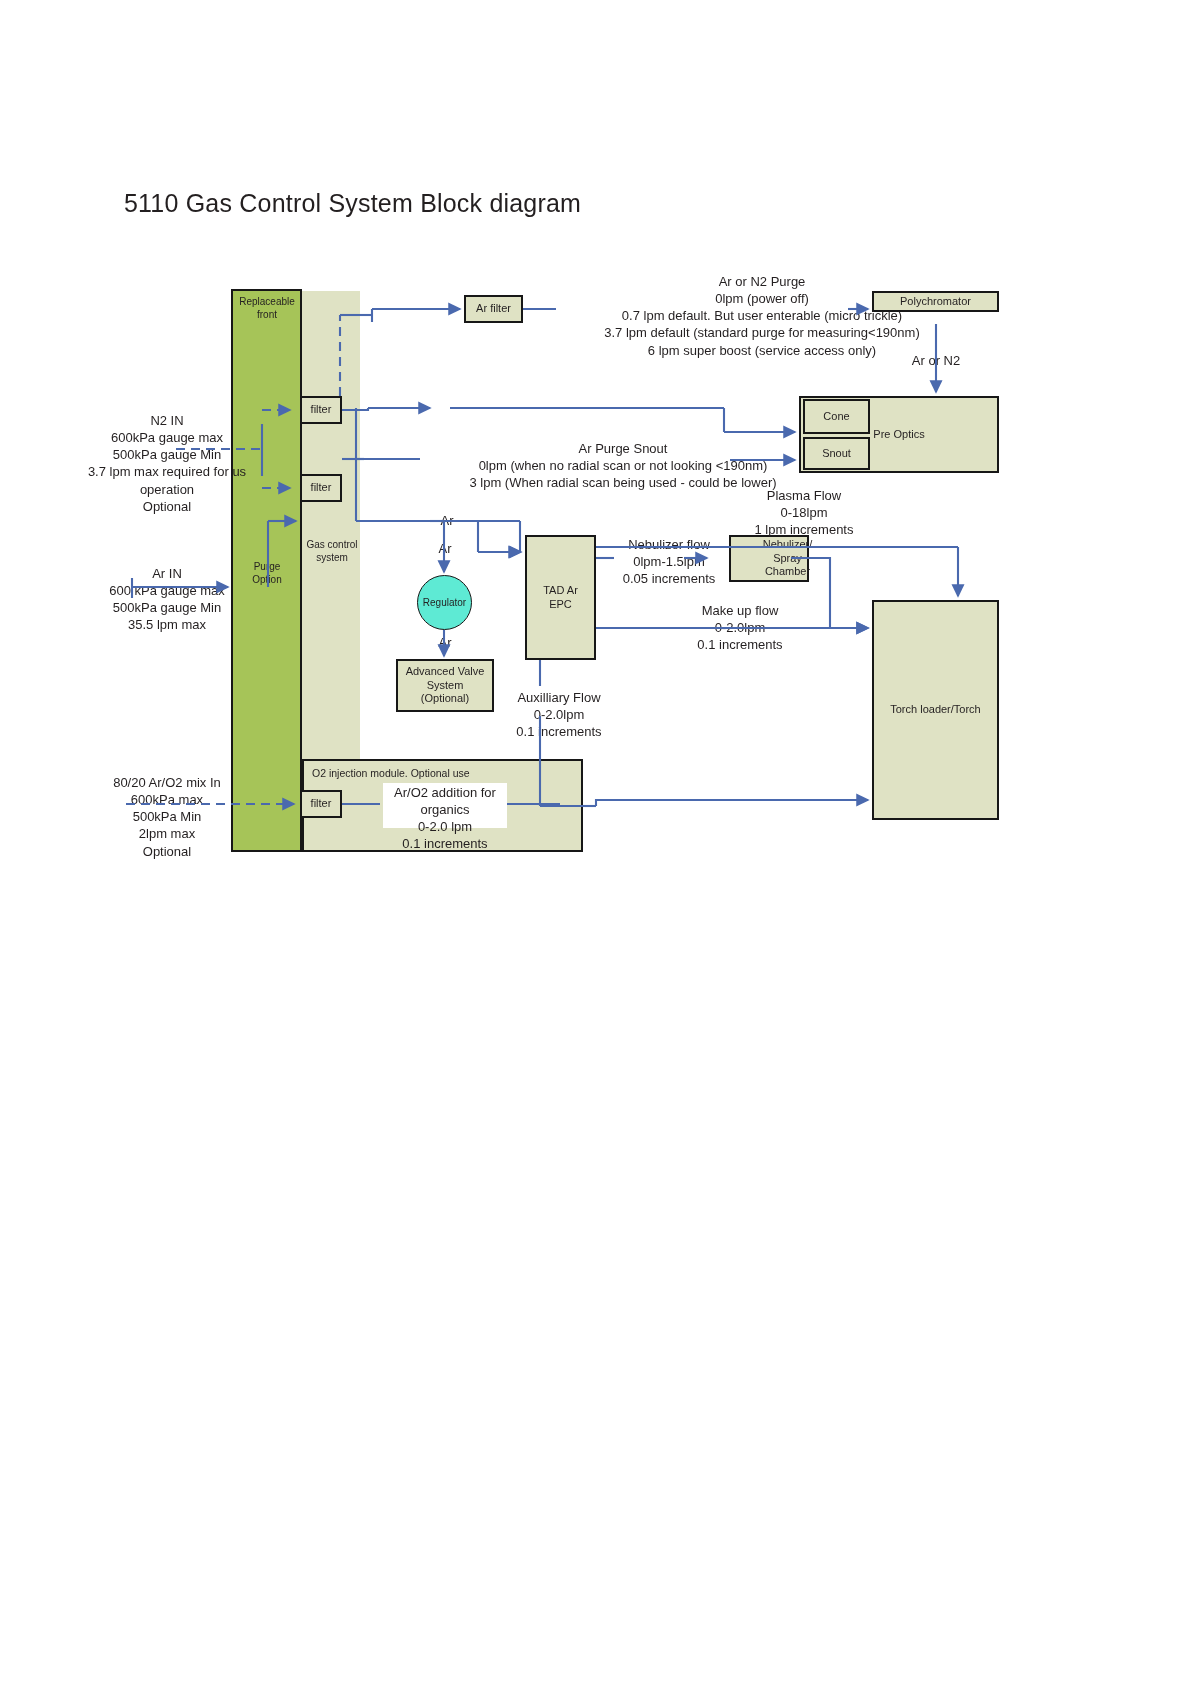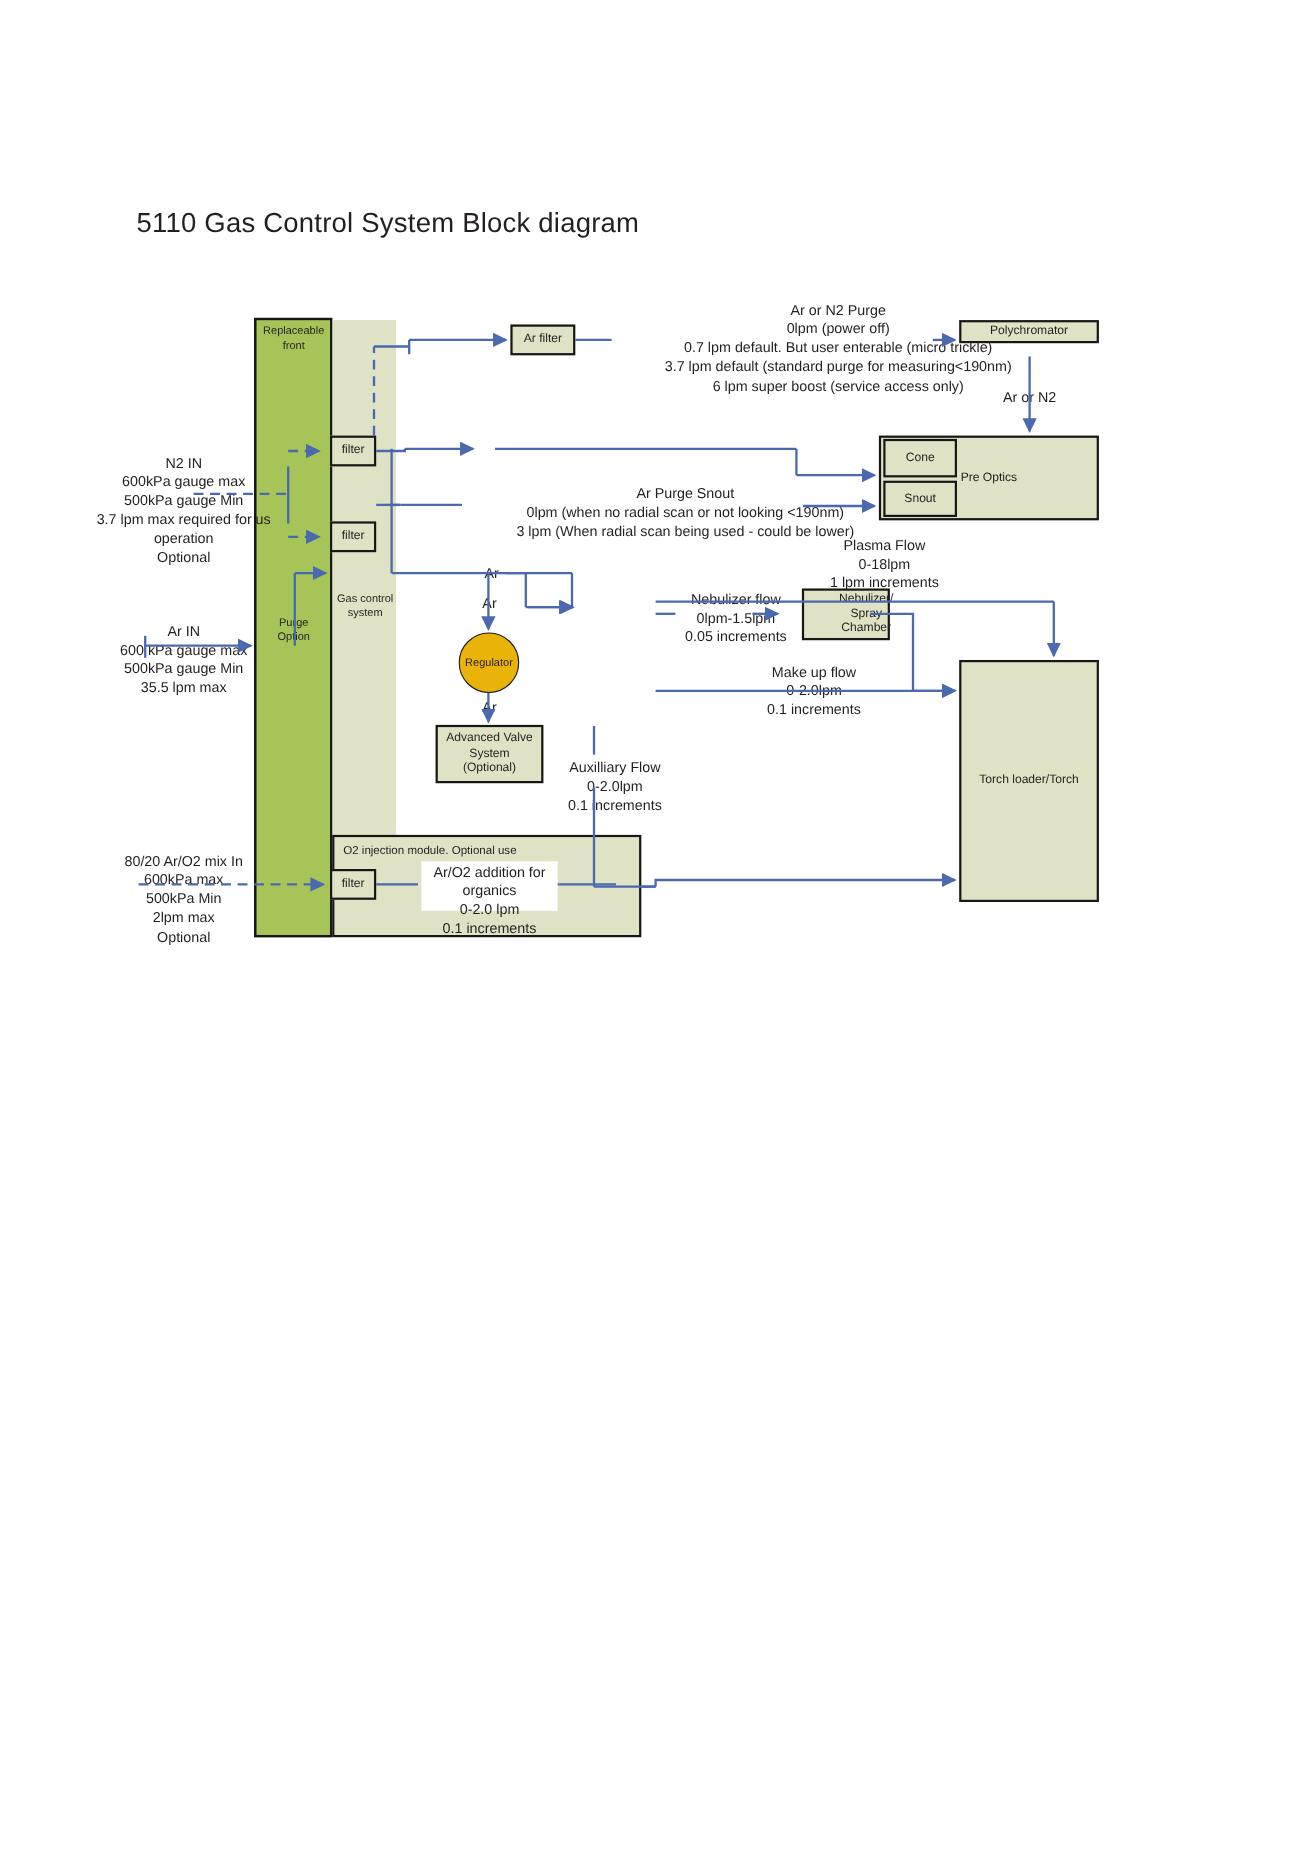--- a/index.html
+++ b/index.html
@@ -36,21 +36,21 @@
     text-align:center;white-space:pre-line;
   }
 
   
   svg#wires{position:absolute;left:0;top:0;width:1190px;height:1684px;overflow:visible;}
   .w{stroke:#4a69ae;stroke-width:2.1px;fill:none;}
   .wd{stroke:#4a69ae;stroke-width:2.1px;fill:none;stroke-dasharray:9 6;}
 
   .circ{
     position:absolute;box-sizing:border-box;border-radius:50%;
-    background:#eab308;border:1.6px solid #171717;
+    background:#5eead4;border:1.6px solid #171717;
     display:flex;align-items:center;justify-content:center;
     font-size:10px;color:#231f20;
   }
   .whitebg{position:absolute;background:#ffffff;}
 </style>
 </head>
 <body>
 
 <div class="page">
 
@@ -78,20 +78,22 @@
   <div class="box" style="left:300px;top:790px;width:42px;height:28px;">filter</div>
 
   <div class="box" style="left:464px;top:295px;width:59px;height:28px;">Ar filter</div>
 
   <div class="box" style="left:872px;top:291px;width:127px;height:21px;">Polychromator</div>
 
   <div class="box" style="left:799px;top:396px;width:200px;height:77px;">Pre Optics</div>
   <div class="box" style="left:803px;top:399px;width:67px;height:35px;">Cone</div>
   <div class="box" style="left:803px;top:437px;width:67px;height:33px;">Snout</div>
 
+  <div class="box" style="left: 525px; top: 535px; width: 71px; height: 125px; white-space: pre-line;">TAD Ar
+EPC</div>
 
   <div class="circ" style="left:417px;top:575px;width:55px;height:55px;">Regulator</div>
 
   <div class="box" style="left: 396px; top: 659px; width: 98px; height: 53px; white-space: pre-line;">Advanced Valve
 System
 (Optional)</div>
 
   <div class="box" style="left: 729px; top: 535px; width: 80px; height: 47px; white-space: pre-line; padding-left: 37px;">Nebulizer/
 Spray
 Chamber</div>

